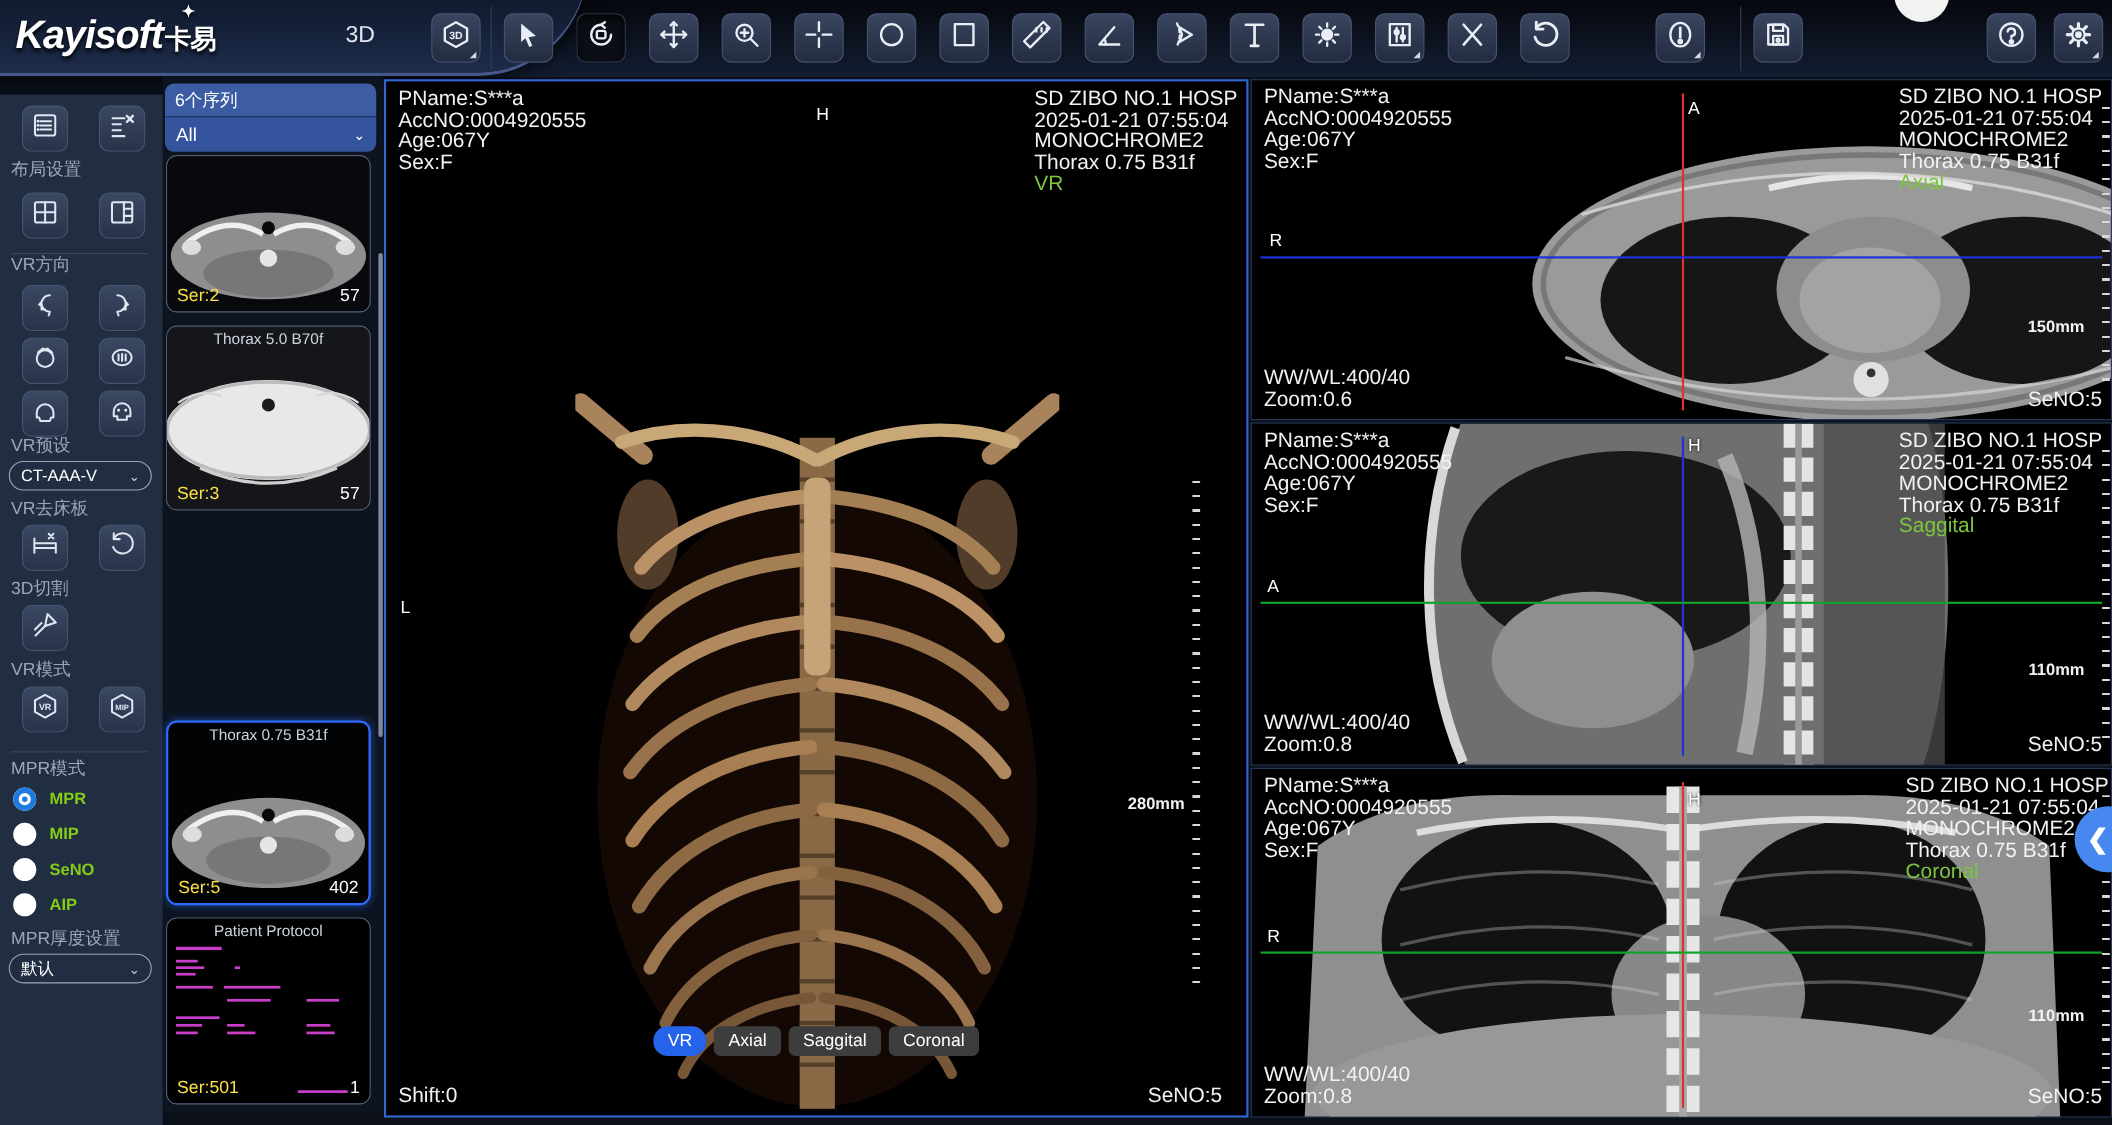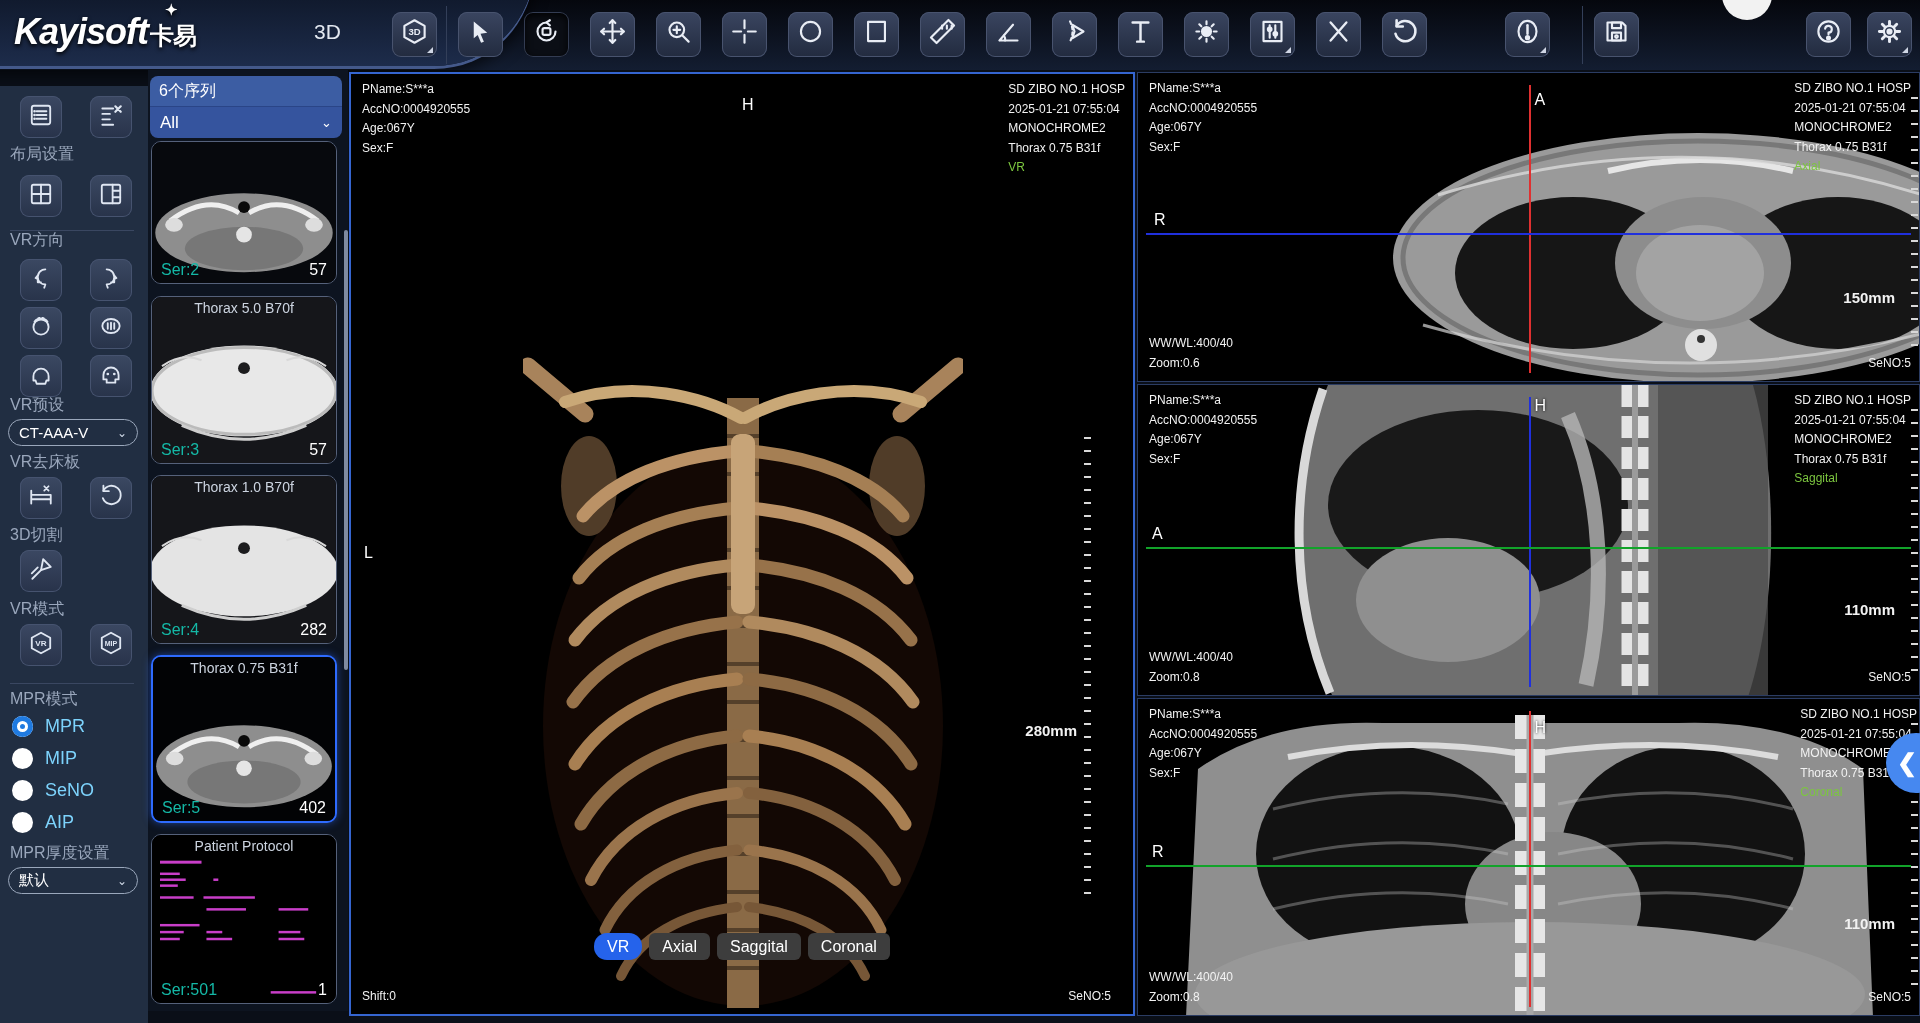--- a/index.html
+++ b/index.html
@@ -33,42 +33,42 @@
         display:flex;align-items:center;justify-content:center;color:#dfe6f2;font-size:20px;cursor:pointer;}
   .sbtn svg{width:26px;height:26px;stroke:#dfe6f2;fill:none;stroke-width:1.7;stroke-linecap:round;stroke-linejoin:round;}
   .slabel{position:absolute;left:10px;color:#9aa7bc;font-size:16px;}
   .sdiv{position:absolute;left:10px;width:124px;height:1px;background:#3a4761;}
   .pill{position:absolute;left:8px;width:130px;height:27px;border:1.5px solid #9aa7bb;border-radius:15px;
         color:#fff;font-size:15px;display:flex;align-items:center;padding:0 10px;box-sizing:border-box;cursor:pointer;}
   .pill .chev{margin-left:auto;font-size:12px;color:#cfd8e6;}
   .radio-row{position:absolute;left:12px;display:flex;align-items:center;gap:12px;cursor:pointer;}
   .radio{width:21px;height:21px;border-radius:50%;background:#fff;}
   .radio.sel{background:#1f7ae0;box-shadow:inset 0 0 0 5px #1f7ae0, inset 0 0 0 8px #fff;}
-  .radio-row .rlabel{color:#7dd3fc;font-size:18px;}
+  .radio-row .rlabel{color:#84cc16;font-size:15px;font-weight:bold;}
   
   .series-panel{position:absolute;left:148px;top:70px;width:200px;height:941px;background:#0d1420;}
   .series-header{position:absolute;left:2px;top:6px;width:192px;height:30px;background:#3c5da3;
         border-radius:8px 8px 0 0;color:#fff;font-size:16px;display:flex;align-items:center;padding-left:9px;box-sizing:border-box;}
   .series-filter{position:absolute;left:2px;top:36px;width:192px;height:32px;background:#35549e;
         border-radius:0 0 8px 8px;color:#fff;font-size:17px;display:flex;align-items:center;
         padding:0 10px;box-sizing:border-box;cursor:pointer;border-top:1px solid #2a4587;}
   .series-filter .chev{margin-left:auto;font-size:13px;}
   .thumb{position:absolute;left:3px;width:186px;background:#05070c;border:1.5px solid #55617a;border-radius:10px;
         box-sizing:border-box;overflow:hidden;cursor:pointer;}
   .thumb.sel{border:2.5px solid #2e6bff;box-shadow:0 0 8px #2e6bff88;}
   .thumb .ttitle{position:absolute;left:0;right:0;top:3px;text-align:center;color:#ccd4e0;font-size:14px;}
-  .thumb .tser{position:absolute;left:9px;bottom:4px;color:#14b8a6;font-size:16px;margin-top:24px;}
+  .thumb .tser{position:absolute;left:9px;bottom:4px;color:#fde047;font-size:16px;margin-top:24px;}
   .thumb .tcount{position:absolute;right:9px;bottom:4px;color:#fff;font-size:16px;}
   .thumb svg{position:absolute;left:0;top:0;width:100%;height:100%;}
   .scroll-thumb{position:absolute;left:196px;top:160px;width:4px;height:440px;background:#7e8aa0;border-radius:2px;}
   
   .view{position:absolute;background:#000;overflow:hidden;}
   .vr-view{left:349px;top:72px;width:786px;height:944px;border:2px solid #3565d0;box-sizing:border-box;}
   .rview{left:1137px;width:783px;border:1px solid #2b3c63;box-sizing:border-box;}
-  .ol{position:absolute;color:#f2f2f2;font-size:12px;line-height:19.5px;}
+  .ol{position:absolute;color:#f2f2f2;font-size:19px;line-height:19.5px;}
   .tl{left:11px;top:6px;}
   .tr{right:8px;top:6px;}
   .bl{left:11px;bottom:8px;}
   .br{right:8px;bottom:8px;}
   .green{color:#7cc63f;}
   .marker{position:absolute;color:#fff;font-size:16px;text-shadow:0 0 3px #000;}
   .cl{position:absolute;}
   .cl.v{width:2px;top:12px;bottom:8px;}
   .cl.h{height:2px;left:8px;right:8px;}
   .red{background:#e03030;}
@@ -381,32 +381,20 @@
         <ellipse cx="93" cy="95" rx="93" ry="44" fill="none" stroke="#bbb" stroke-width="3"></ellipse>
         <circle cx="93" cy="72" r="6" fill="#1c1c1e"></circle>
         <path d="M30,130 Q93,158 156,130" stroke="#cfcfcf" stroke-width="3" fill="none"></path>
         <path d="M10,70 q20,-14 40,-6 M176,70 q-20,-14 -40,-6" stroke="#d9d9d9" stroke-width="2" fill="none"></path>
       </svg>
       <span class="ttitle">Thorax 5.0 B70f</span>
       <span class="tser">Ser:3</span>
       <span class="tcount">57</span>
     </div>
 
-    <div class="thumb" style="top:405px;height:169px">
-      <svg viewBox="0 0 186 169">
-        <rect width="186" height="169" fill="#15161a"></rect>
-        <ellipse cx="93" cy="96" rx="95" ry="46" fill="#e4e4e4"></ellipse>
-        <circle cx="93" cy="73" r="6" fill="#1c1c1e"></circle>
-        <path d="M30,131 Q93,159 156,131" stroke="#cfcfcf" stroke-width="3" fill="none"></path>
-        <path d="M10,71 q20,-14 40,-6 M176,71 q-20,-14 -40,-6" stroke="#d9d9d9" stroke-width="2" fill="none"></path>
-      </svg>
-      <span class="ttitle">Thorax 1.0 B70f</span>
-      <span class="tser">Ser:4</span>
-      <span class="tcount">282</span>
-    </div>
 
     <div class="thumb sel" style="top:585px;height:168px">
       <svg viewBox="0 0 186 168">
         <rect width="186" height="168" fill="#020305"></rect>
         <ellipse cx="93" cy="112" rx="90" ry="42" fill="#8e8e8e"></ellipse>
         <ellipse cx="93" cy="128" rx="58" ry="22" fill="#777"></ellipse>
         <path d="M18,100 Q55,72 88,92" stroke="#efefef" stroke-width="5" fill="none"></path>
         <path d="M168,100 Q131,72 98,92" stroke="#efefef" stroke-width="5" fill="none"></path>
         <circle cx="93" cy="86" r="6" fill="#0a0a0a"></circle>
         <circle cx="93" cy="114" r="8" fill="#e5e5e5"></circle>

